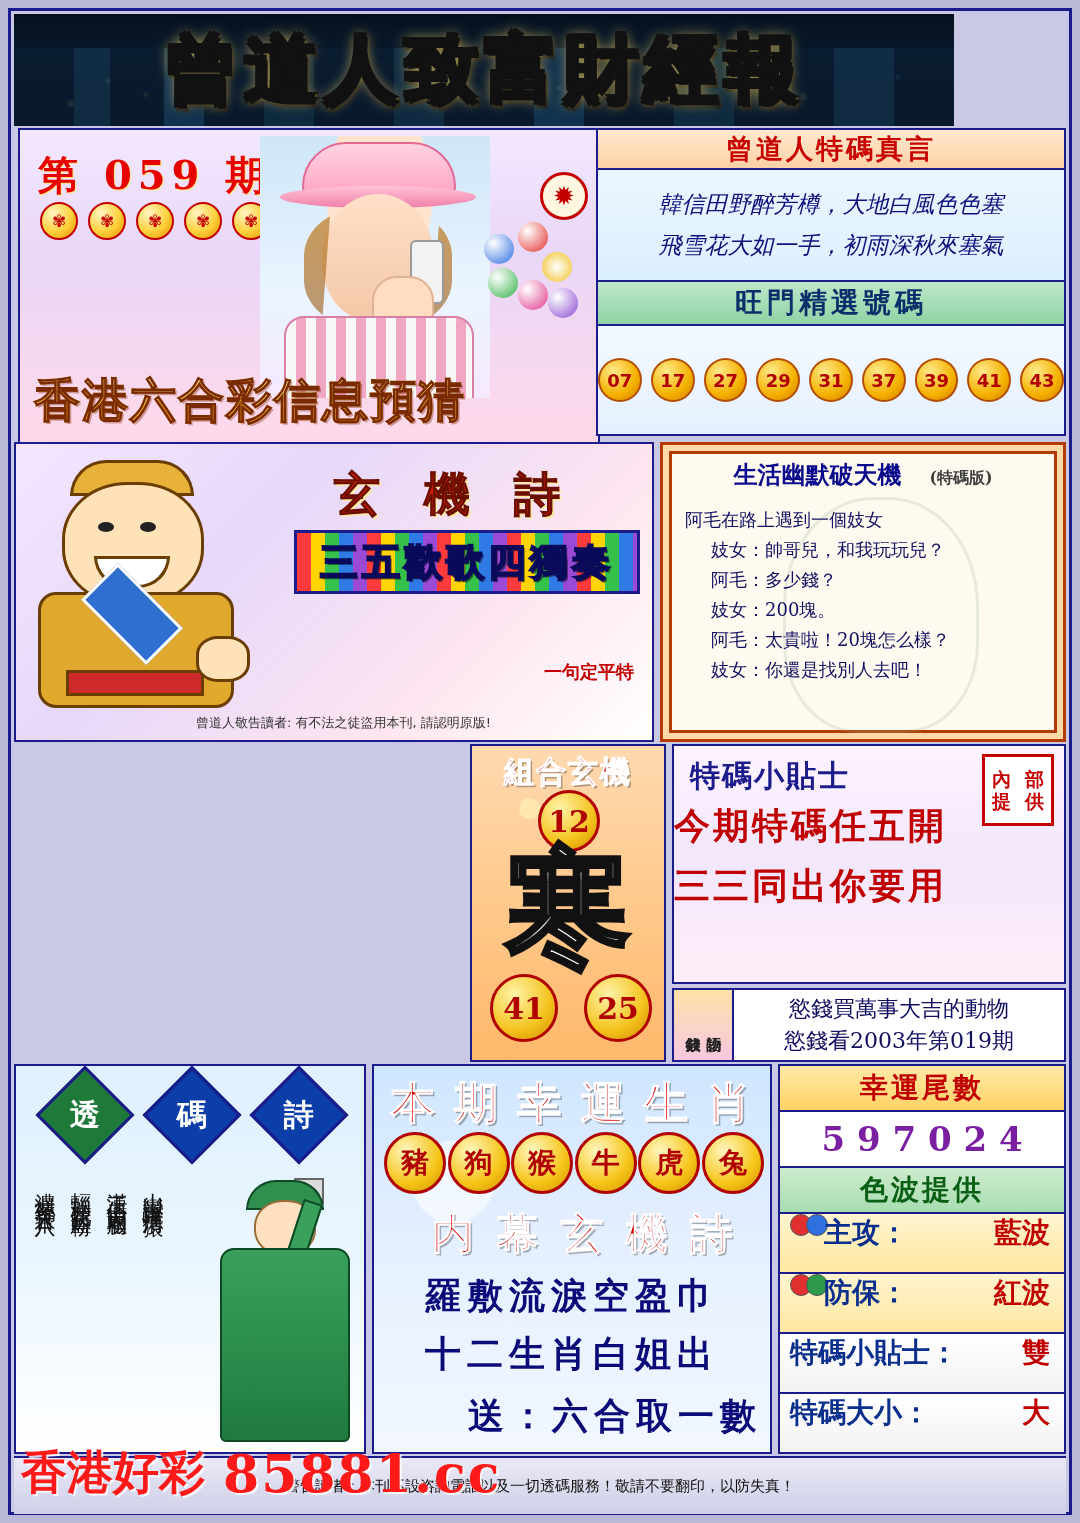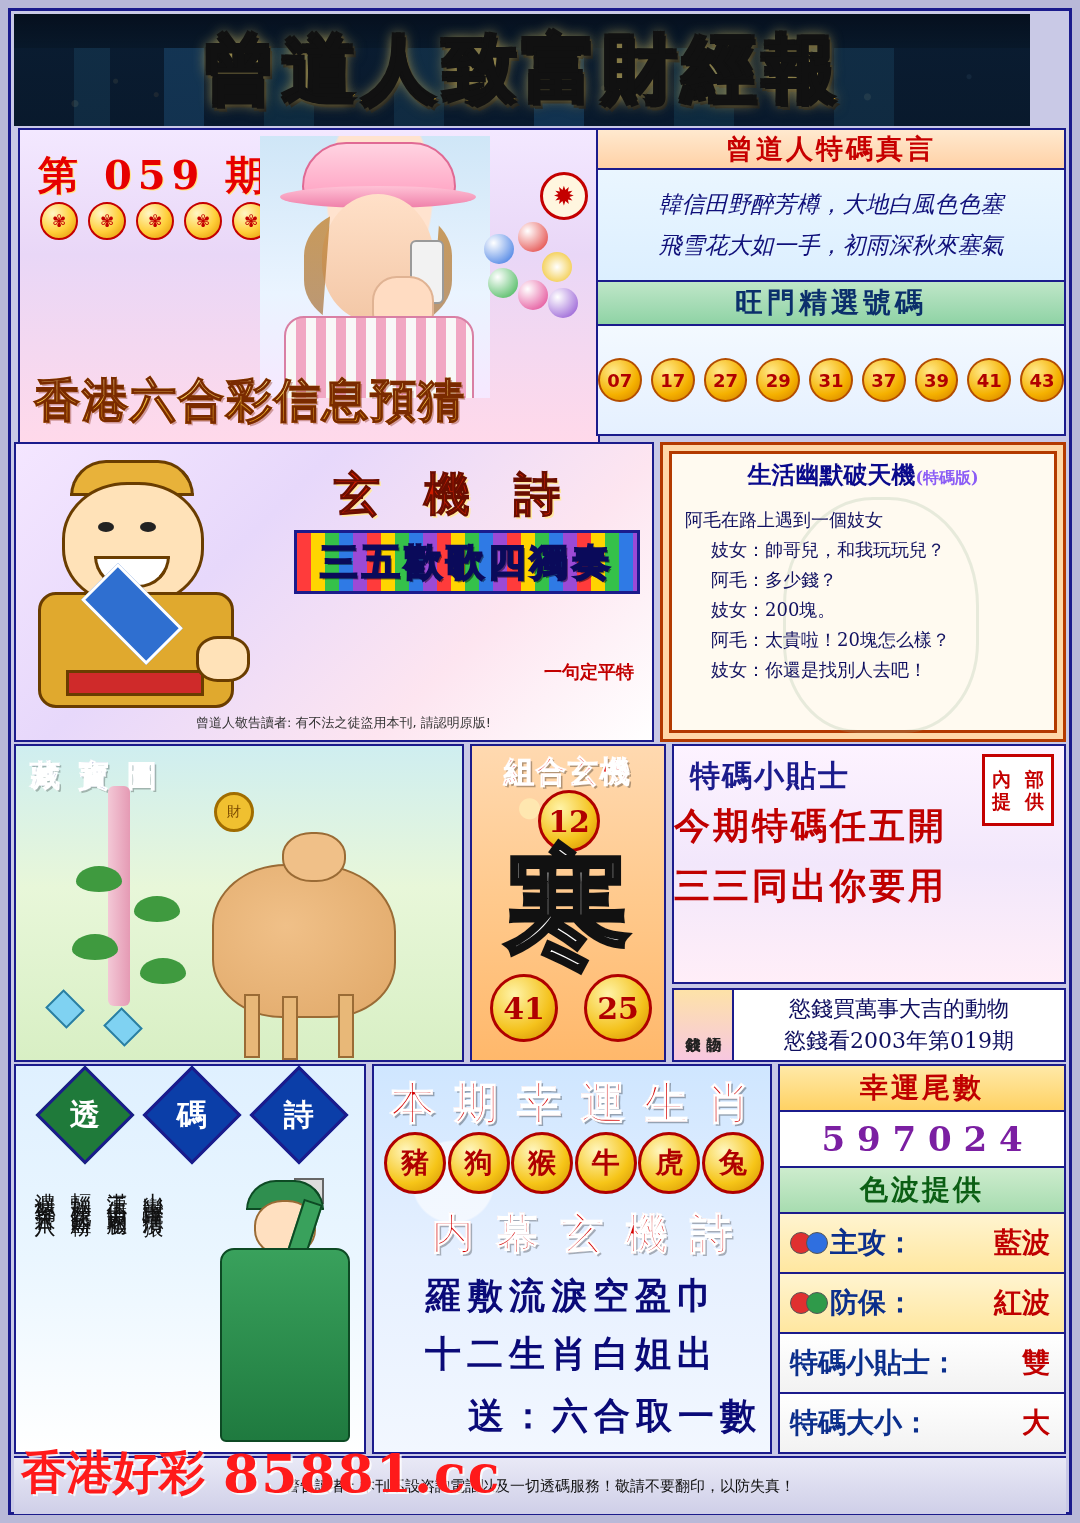--- a/index.html
+++ b/index.html
@@ -16,21 +16,21 @@
     padding:8px;
   }
   .frame{
     position:relative;width:1064px;height:1507px;
     border:3px solid #1b1b8c;
     box-sizing:border-box;
     background:#c9c9e6;
   }
   
   .masthead{
-    position:absolute;left:3px;top:3px;width:1016px;height:112px;
+    position:absolute;left:3px;top:3px;width:940px;height:112px;
     background:linear-gradient(180deg,#071428 0%,#0d2742 35%,#07192c 100%);
     overflow:hidden;
   }
   .sky-lights{
     position:absolute;inset:0;
     background:
       radial-gradient(circle at 6% 80%, rgba(255,220,120,.55) 0 3px, transparent 4px),
       radial-gradient(circle at 10% 60%, rgba(255,220,120,.5) 0 2px, transparent 3px),
       radial-gradient(circle at 14% 72%, rgba(255,180,80,.5) 0 2px, transparent 3px),
       radial-gradient(circle at 22% 50%, rgba(180,220,255,.45) 0 2px, transparent 3px),
@@ -224,21 +224,21 @@
     position:absolute;left:646px;top:0;width:406px;height:300px;
     border:3px solid #b33a00;box-sizing:border-box;
     background:#fffaf0;
     box-shadow:inset 0 0 0 6px #ffd9a8, inset 0 0 0 9px #b33a00;
     overflow:hidden;
   }
   .joke-title{
     position:absolute;left:0;top:14px;width:100%;text-align:center;
     font-family:"DejaVu Serif","Liberation Serif",serif;font-weight:bold;font-size:24px;color:#0a0a8c;
   }
-  .joke-title small{font-size:16px;color:#8b5cf6;}
+  .joke-title small{font-size:16px;color:#404040;padding-left:28px;}
   .joke-body{
     position:absolute;left:22px;top:60px;width:360px;
     font-size:18px;line-height:30px;color:#101060;
     font-family:"DejaVu Serif","Liberation Serif",serif;
   }
   .joke-body .ln{white-space:nowrap;}
   .joke-body .ind{padding-left:26px;}
   .ghost{
     position:absolute;left:120px;top:52px;width:190px;height:230px;
     border:3px solid rgba(150,180,150,.5);border-radius:46% 46% 38% 38%;
@@ -410,21 +410,21 @@
     height:56px;background:#fff;border-top:none;
     display:flex;align-items:center;justify-content:center;gap:10px;
     font-family:"DejaVu Serif","Liberation Serif",serif;font-weight:bold;font-size:34px;color:#7b1fa2;
   }
   .wave-head{
     height:46px;background:linear-gradient(180deg,#cdeccd,#a7dcb0);border-top:none;
     display:flex;align-items:center;justify-content:center;
     font-family:"DejaVu Serif","Liberation Serif",serif;font-weight:bold;font-size:28px;color:#0b5f14;letter-spacing:3px;
   }
   .wrow{
-    height:60px;border-top:none;display:flex;align-items:center;gap:8px;padding-left:10px;
+    height:60px;border-top:none;display:flex;gap:2px;padding-left:10px;
     font-family:"DejaVu Serif","Liberation Serif",serif;font-weight:bold;font-size:28px;
   }
   .w1{background:linear-gradient(180deg,#fff4d0,#ffe7a0);color:#0b2f8c;}
   .w2{background:linear-gradient(180deg,#fff4d0,#ffe7a0);color:#0b2f8c;}
   .w3{background:linear-gradient(180deg,#fff,#f2f2f2);color:#0b2f8c;}
   .w4{background:linear-gradient(180deg,#fff,#f2f2f2);color:#0b2f8c;}
   .wdots{display:flex;gap:-4px;}
   .wdot{width:20px;height:20px;border-radius:50%;display:inline-block;margin-right:-6px;border:1px solid #555;}
   .wval{margin-left:auto;padding-right:14px;color:#c00000;}
   .wlabel{color:#0b2f8c;}
@@ -552,36 +552,20 @@
           <div class="ln ind">阿毛：多少錢？</div>
           <div class="ln ind">妓女：200塊。</div>
           <div class="ln ind">阿毛：太貴啦！20塊怎么樣？</div>
           <div class="ln ind">妓女：你還是找別人去吧！</div>
         </div>
       </div>
     </div>
 
     <div class="row4">
 
-      <div class="treasure">
-        <div class="tr-label">藏 寶 圖</div>
-        <div class="tr-tree"></div>
-        <div class="tr-leaf" style="left:60px;top:120px;"></div>
-        <div class="tr-leaf" style="left:118px;top:150px;"></div>
-        <div class="tr-leaf" style="left:56px;top:188px;"></div>
-        <div class="tr-leaf" style="left:124px;top:212px;"></div>
-        <div class="tr-coin">財</div>
-        <div class="tr-deer"></div>
-        <div class="tr-deer-head"></div>
-        <div class="tr-deer-leg" style="left:228px;top:248px;"></div>
-        <div class="tr-deer-leg" style="left:266px;top:250px;"></div>
-        <div class="tr-deer-leg" style="left:322px;top:248px;"></div>
-        <div class="tr-gem" style="left:34px;top:250px;"></div>
-        <div class="tr-gem" style="left:92px;top:268px;"></div>
-      </div>
 
       <div class="combo">
         <div class="combo-title">組合玄機</div>
         <div class="combo-ball cb-top">12</div>
         <div class="combo-char">寒</div>
         <div class="combo-ball cb-l">41</div>
         <div class="combo-ball cb-r">25</div>
       </div>
 
       <div class="tips">

